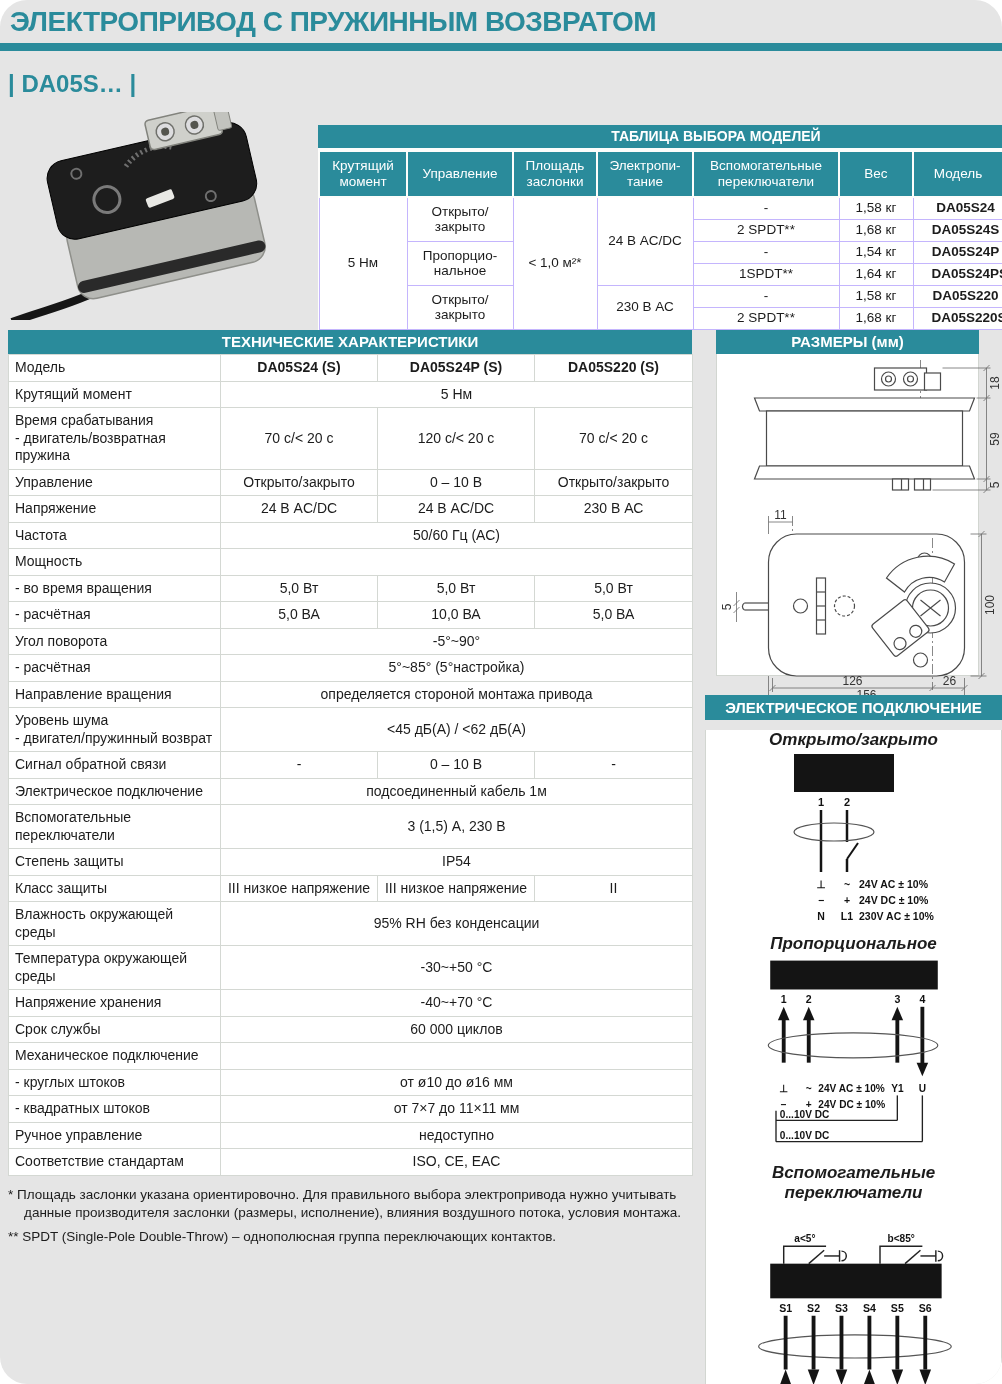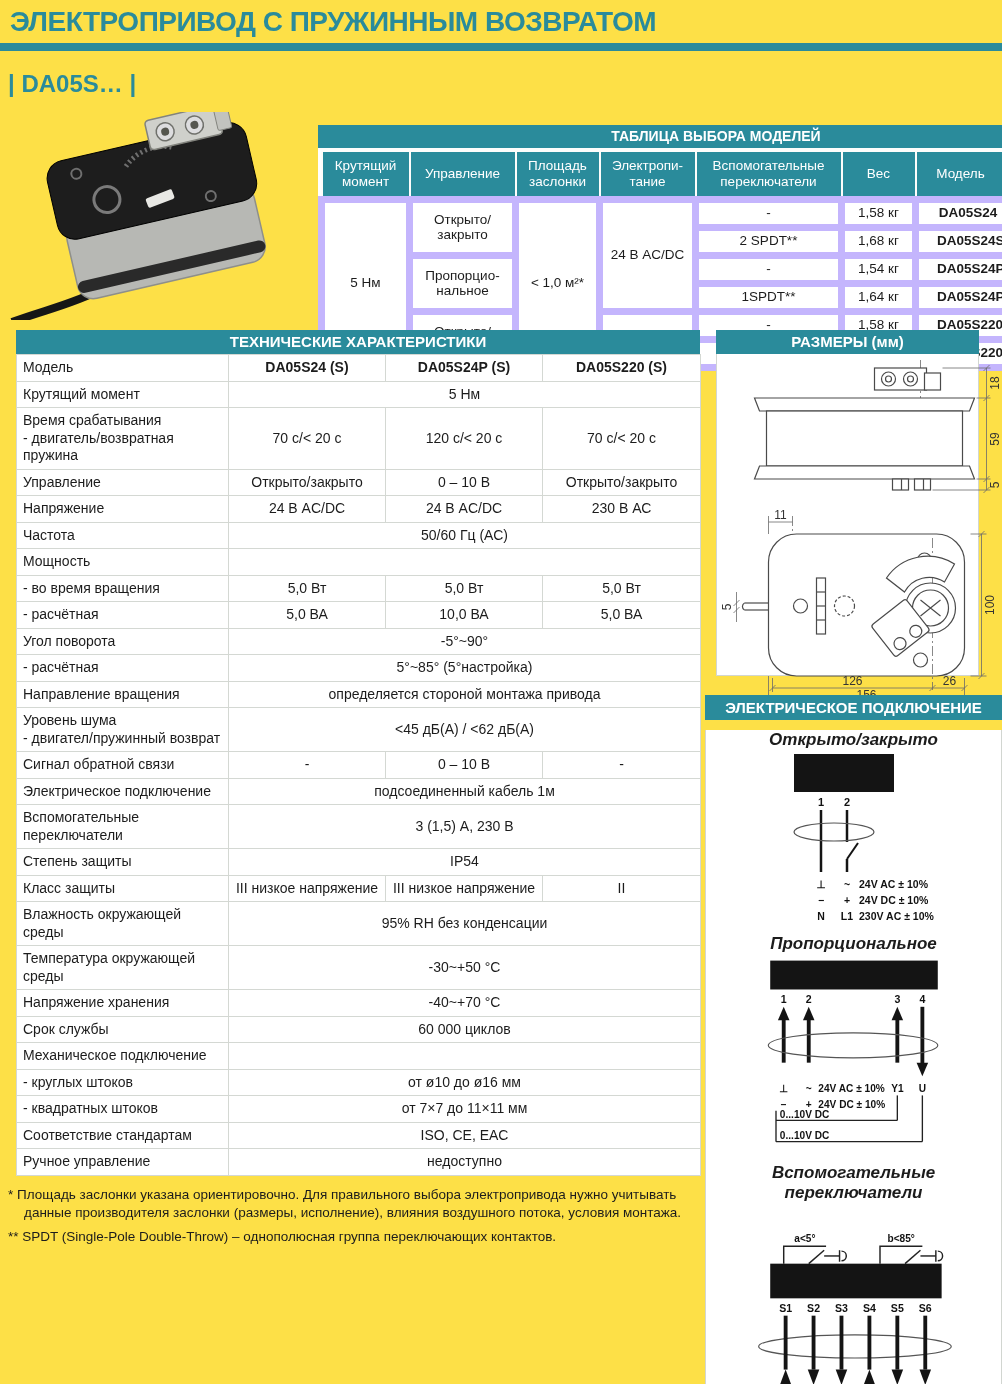--- a/index.html
+++ b/index.html
@@ -1,39 +1,39 @@
 <!DOCTYPE html>
 <html lang="ru"><head>
 <meta charset="utf-8">
 <style>
   html,body{margin:0;padding:0;}
   body{font-family:"Liberation Sans",sans-serif;color:#1c1c1c;}
-  #page{position:relative;width:1002px;height:1384px;background:#fde047;overflow:hidden;}
+  #page{position:relative;width:1002px;height:1384px;background:#e5e5e5;overflow:hidden;border-radius:27px;}
 
   
   .page-title{position:absolute;left:10px;top:6px;font-size:28px;font-weight:bold;color:#2a8b9b;letter-spacing:-0.5px;}
   .title-bar{position:absolute;left:0;top:43px;width:1002px;height:8px;background:#2a8b9b;}
   .model-tag{position:absolute;left:8px;top:70px;font-size:24px;font-weight:bold;color:#2a8b9b;}
 
   
   .teal-bar{background:#2a8b9b;color:#fff;text-align:center;font-weight:bold;}
 
   
   .photo{position:absolute;left:8px;top:112px;width:304px;height:208px;}
 
   
   .model-panel{position:absolute;left:318px;top:125px;width:796px;}
   .model-panel .teal-bar{height:23px;line-height:23px;font-size:14px;border-bottom:2px solid #fdfdfb;}
   table.model{border-collapse:collapse;width:684px;table-layout:fixed;background:#fff;}
   table.model th{background:#2a8b9b;color:#fff;font-weight:400;font-size:13.5px;line-height:1.15;border:2px solid #fdfdfb;padding:3px 2px;height:38px;white-space:pre-line;}
-  table.model td{border:7px solid #c4b5fd;font-size:13.5px;text-align:center;padding:1px 3px;height:19px;line-height:1.1;white-space:pre-line;background:#fff;}
+  table.model td{border:1px solid #c4b5fd;font-size:13.5px;text-align:center;padding:1px 3px;height:19px;line-height:1.1;white-space:pre-line;background:#fff;}
   table.model td.b{font-weight:bold;padding-left:18px;}
 
   
-  .spec-panel{position:absolute;left:8px;top:330px;width:684px;margin-left:8px;}
+  .spec-panel{position:absolute;left:8px;top:330px;width:684px;}
   .spec-panel .teal-bar{height:24px;line-height:24px;font-size:15px;}
   table.spec{border-collapse:collapse;width:684px;table-layout:fixed;background:#fff;}
   table.spec td{border:1px solid #d4d8d3;font-size:14px;text-align:center;padding:4px 6px;line-height:1.25;background:#fff;}
   table.spec td.lbl{text-align:left;white-space:pre-line;}
   table.spec td.b{font-weight:bold;}
 
   
   .dim-panel{position:absolute;left:705px;top:330px;width:263px;height:346px;padding-left:11px;}
   .dim-panel .teal-bar{height:24px;line-height:24px;font-size:15px;}
   .dim-body{background:#fff;border:1px solid #d2d6d1;border-top:none;height:321px;text-align:center;}
@@ -291,26 +291,26 @@
           </tr>
           <tr>
             <td class="lbl">- круглых штоков</td>
             <td colspan="3">от ø10 до ø16 мм</td>
           </tr>
           <tr>
             <td class="lbl">- квадратных штоков</td>
             <td colspan="3">от 7×7 до 11×11 мм</td>
           </tr>
           <tr>
+            <td class="lbl">Ручное управление</td>
+            <td colspan="3">недоступно</td>
+          </tr>
+          <tr>
             <td class="lbl">Соответствие стандартам</td>
             <td colspan="3">ISO, CE, EAC</td>
-          </tr>
-          <tr>
-            <td class="lbl">Ручное управление</td>
-            <td colspan="3">недоступно</td>
           </tr>
         </tbody>
     </table>
   </div>
 
   <div class="dim-panel">
     <div class="teal-bar">РАЗМЕРЫ  (мм)</div>
     <div class="dim-body">
       <svg width="295" height="150" viewBox="0 0 280 150">
         <line x1="196" y1="6" x2="196" y2="128" class="dim" stroke-dasharray="10 3 2 3"></line>

